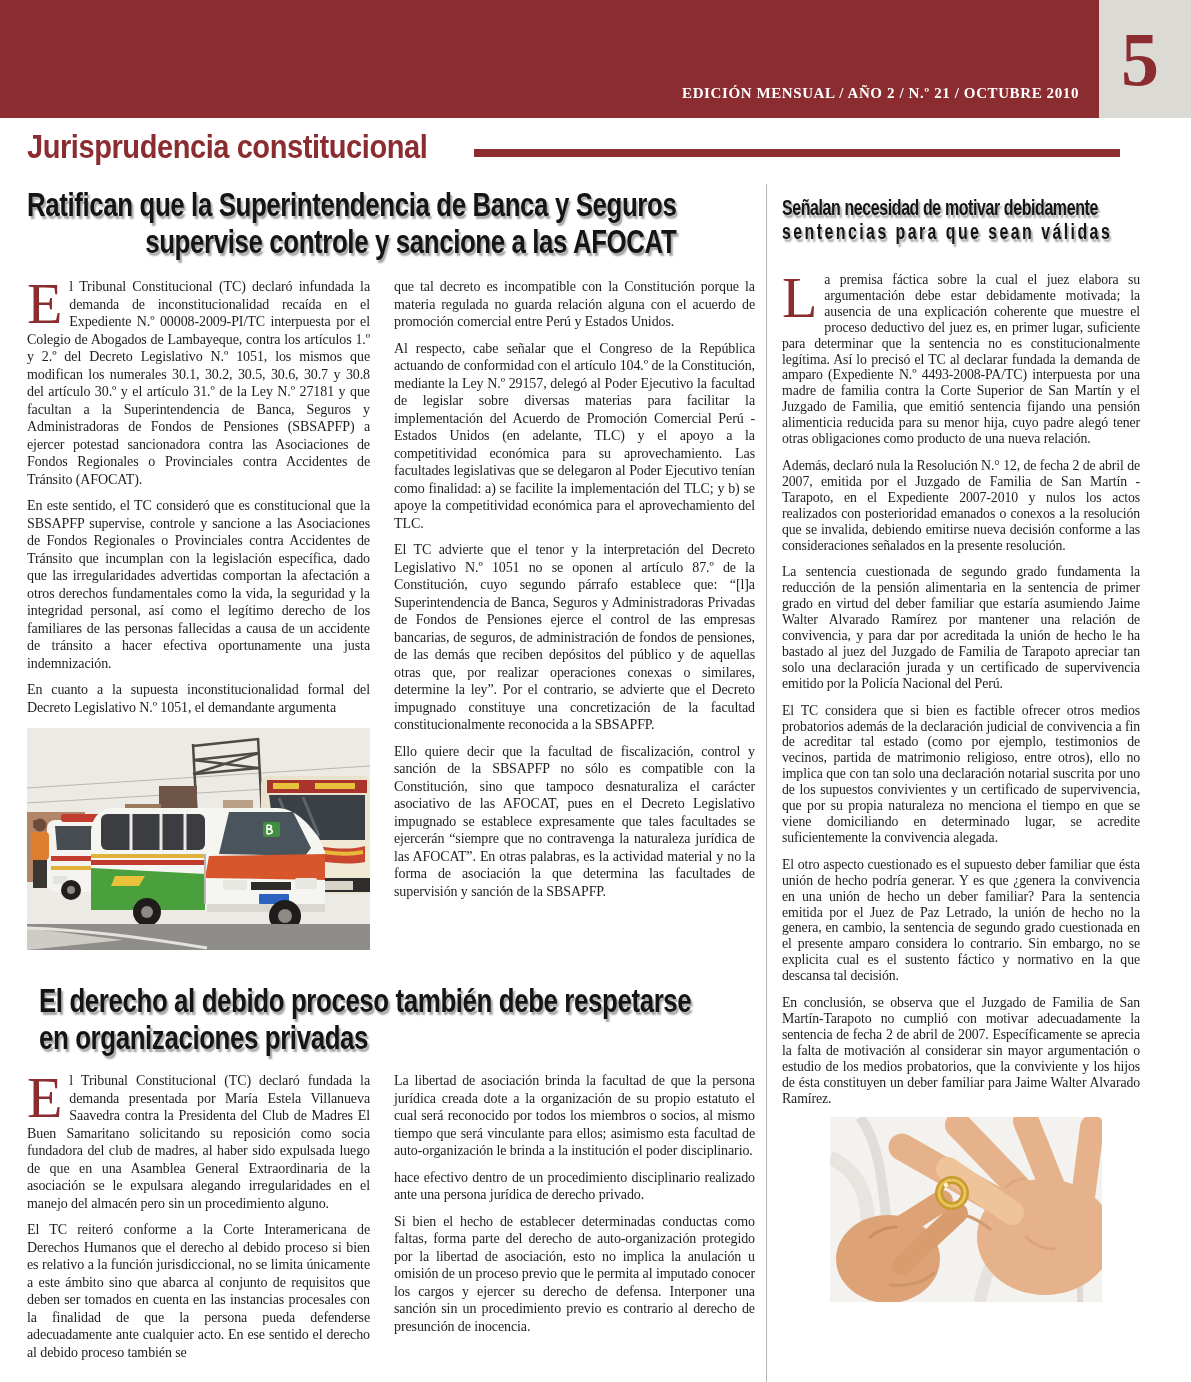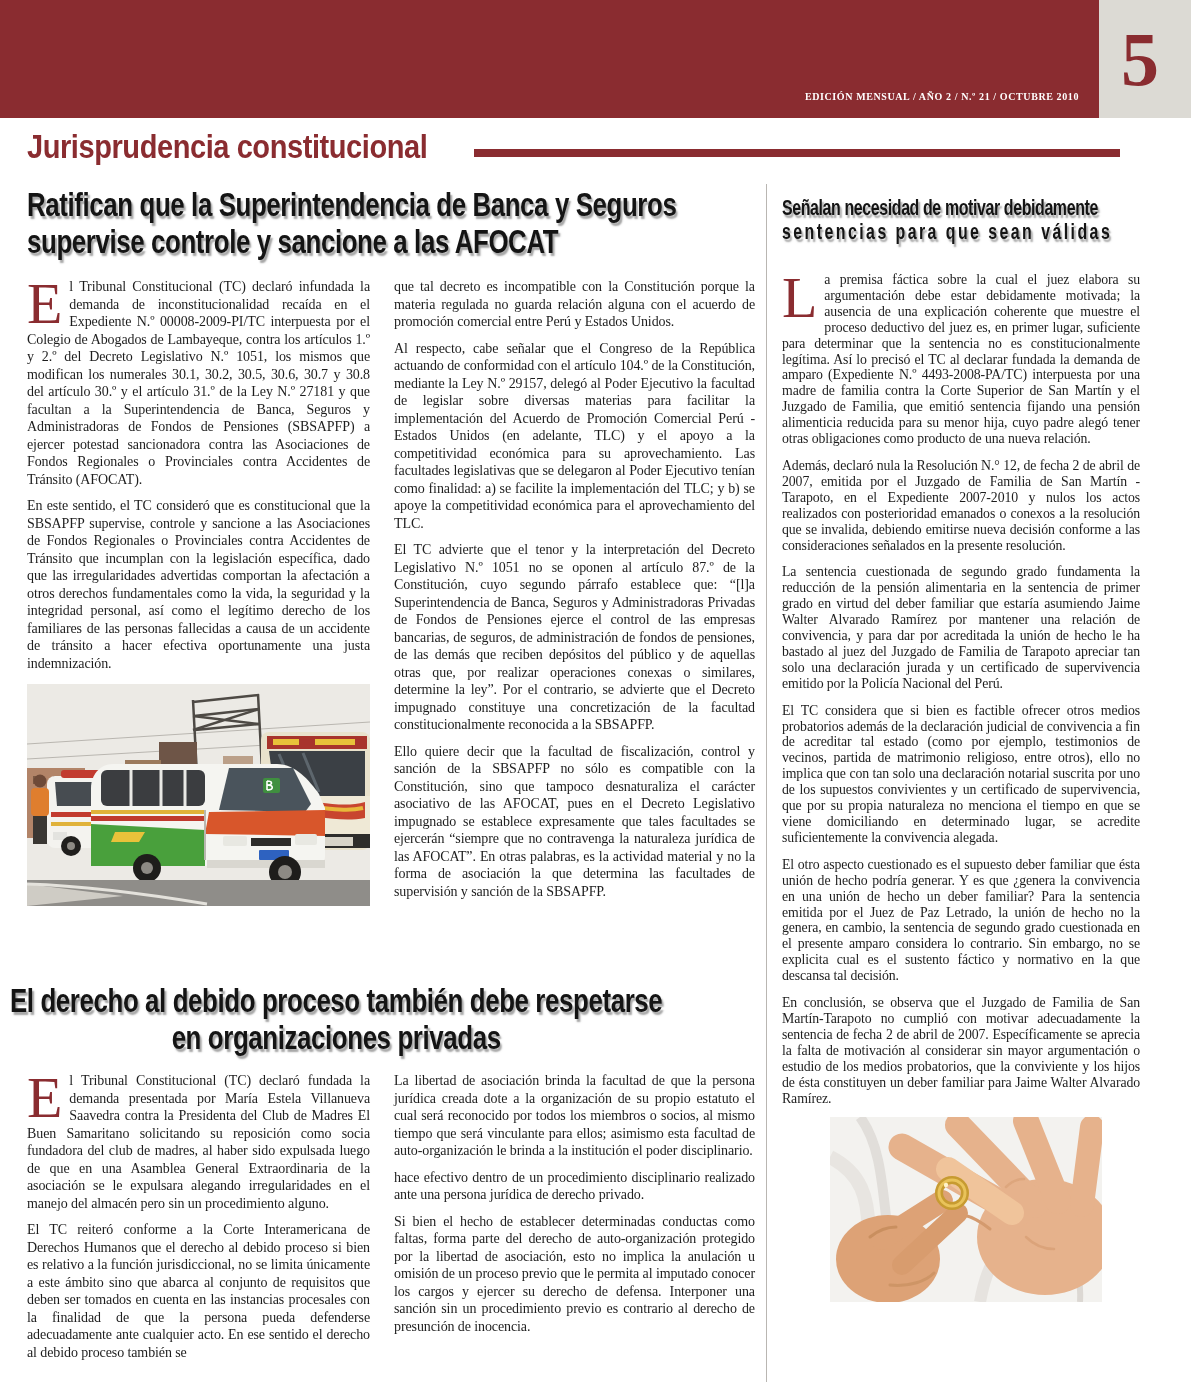--- a/index.html
+++ b/index.html
@@ -2,40 +2,40 @@
 <html lang="es"><head>
 <meta charset="utf-8">
 <style>
   html,body{margin:0;padding:0;background:#fff;}
   .page{position:relative;width:1191px;height:1382px;overflow:hidden;background:#ffffff;
         font-family:"Liberation Serif", serif;color:#1d1d1d;margin:0 auto;}
 
   
   .masthead-bar{position:absolute;left:0;top:0;width:1099px;height:118px;background:#8a2c30;}
   .edition-info{position:absolute;right:20px;bottom:16px;color:#ffffff;
-                font-family:"Liberation Serif",serif;font-weight:bold;font-size:10px;
+                font-family:"Liberation Serif",serif;font-weight:bold;font-size:15px;
                 letter-spacing:.6px;white-space:nowrap;}
   .page-number-box{position:absolute;left:1099px;top:0;width:92px;height:118px;background:#dcdad4;}
   .page-number{font-family:"Liberation Serif",serif;font-weight:bold;font-size:76px;
                color:#8a2c30;line-height:118px;padding-left:22px;}
 
   
   .section-title{position:absolute;left:27px;top:128px;color:#8a2c30;
                  font-family:"Liberation Sans",sans-serif;font-weight:bold;font-size:33px;
                  white-space:nowrap;transform:scaleX(.88);transform-origin:left center;
                  letter-spacing:-.5px;}
   .section-rule{position:absolute;left:474px;top:149px;width:646px;height:8px;background:#8a2c30;}
 
   
   .headline{position:absolute;font-family:"Liberation Sans",sans-serif;font-weight:bold;
             color:#141414;text-shadow:2.5px 2.5px 2px rgba(90,90,90,.55);}
   .headline .hl-line{white-space:nowrap;transform:scaleX(.76);transform-origin:left center;
                      font-size:34px;line-height:37px;letter-spacing:-.5px;}
-  .hl-a1{left:27px;top:186px;}
-  .hl-a3{left:10px;top:982px;text-align:center;}
+  .hl-a1{left:27px;top:186px;text-align:right;}
+  .hl-a3{left:39px;top:982px;}
   .hl-side{left:782px;top:196px;}
   .hl-side .hl-line{font-size:21.5px;line-height:24px;transform:scaleX(.74);}
   .hl-side .spread{letter-spacing:3.3px;}
 
   
   .bodycol{position:absolute;text-align:justify;}
   .bodycol p{margin:0 0 9px 0;font-size:14px;line-height:17.5px;letter-spacing:-.1px;}
   .col-a1-1{left:27px;top:278px;width:343px;}
   .col-a1-2{left:394px;top:278px;width:361px;}
   .col-a3-1{left:27px;top:1072px;width:343px;}
@@ -71,20 +71,21 @@
   <div class="v-divider"></div>
 
   <div class="headline hl-a1">
     <div class="hl-line">Ratifican que la Superintendencia de Banca y Seguros</div>
     <div class="hl-line">supervise controle y sancione a las AFOCAT</div>
   </div>
 
   <div class="bodycol col-a1-1">
     <p><span class="dropcap">E</span><span>l Tribunal Constitucional (TC) declaró infundada la demanda de inconstitucionalidad recaída en el Expediente N.º 00008-2009-PI/TC interpuesta por el Colegio de Abogados de Lambayeque, contra los artículos 1.º y 2.º del Decreto Legislativo N.º 1051, los mismos que modifican los numerales 30.1, 30.2, 30.5, 30.6, 30.7 y 30.8 del artículo 30.º y el artículo 31.º de la Ley N.º 27181 y que facultan a la Superintendencia de Banca, Seguros y Administradoras de Fondos de Pensiones (SBSAPFP) a ejercer potestad sancionadora contra las Asociaciones de Fondos Regionales o Provinciales contra Accidentes de Tránsito (AFOCAT).</span></p>
     <p>En este sentido, el TC consideró que es constitucional que la SBSAPFP supervise, controle y sancione a las Asociaciones de Fondos Regionales o Provinciales contra Accidentes de Tránsito  que incumplan con la legislación específica, dado que las irregularidades advertidas comportan la afectación a otros derechos fundamentales como la vida, la seguridad y la integridad personal, así como el legítimo derecho de los familiares de las personas fallecidas a causa de un accidente de tránsito a hacer efectiva oportunamente una justa indemnización.</p>
+    <p>En cuanto a la supuesta inconstitucionalidad formal del Decreto Legislativo N.º 1051, el demandante argumenta</p>
 
     <svg class="photo bus-photo" viewBox="0 0 343 222" xmlns="http://www.w3.org/2000/svg">
       <rect x="0" y="0" width="343" height="222" fill="#eceae5"></rect>
 
       <path d="M0,60 L343,38 M0,75 L343,55" stroke="#b9b6b0" stroke-width="1" fill="none"></path>
 
       <g stroke="#4e4a45" stroke-width="2.5" fill="none">
         <path d="M170,92 L166,16 M235,86 L231,10"></path>
         <path d="M166,18 L232,11 M168,46 L233,40 M167,32 L232,25"></path>
         <path d="M166,46 L232,25 M166,32 L232,40"></path>

